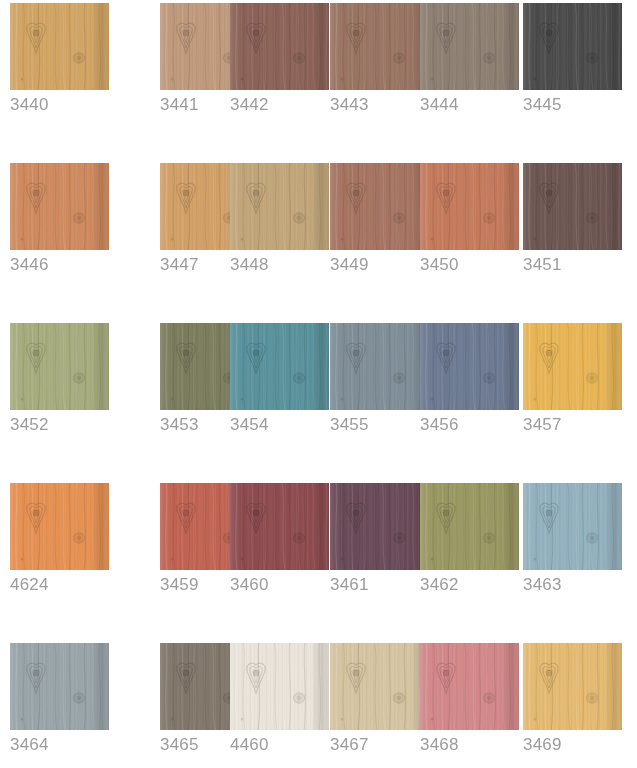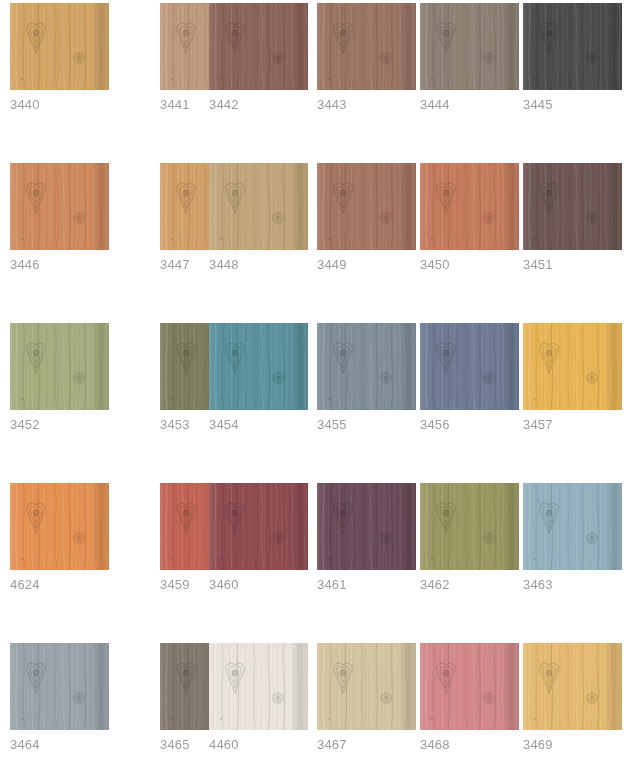--- a/index.html
+++ b/index.html
@@ -30,22 +30,22 @@
 
   .swatch-cell {
     position: absolute;
     top: 0;
     width: 99px;
   }
 
   
   .col-0 { left: 0px; }
   .col-1 { left: 102px; margin-left: 48px; }
-  .col-2 { left: 199px; }
-  .col-3 { left: 307px; }
+  .col-2 { left: 220px; }
+  .col-3 { left: 320px; }
   .col-4 { left: 410px; text-align: center; }
   .col-5 { left: 513px; }
 
   .swatch-chip {
     position: relative;
     width: 99px;
     height: 87px;
     overflow: hidden;
     box-sizing: border-box;
   }
@@ -118,21 +118,21 @@
     width: 10px;
     background: linear-gradient(90deg,
       rgba(255,255,255,0.10) 0%,
       rgba(255,255,255,0.00) 100%);
   }
 
   .swatch-label {
     position: absolute;
     left: 0;
     top: 95px;
-    font-size: 13px;
+    font-size: 17px;
     line-height: 14px;
     color: #9c9c9c;
     letter-spacing: 0.2px;
     white-space: nowrap;
   }
 </style>
 </head>
 <body>
 
 <div id="swatch-grid">

